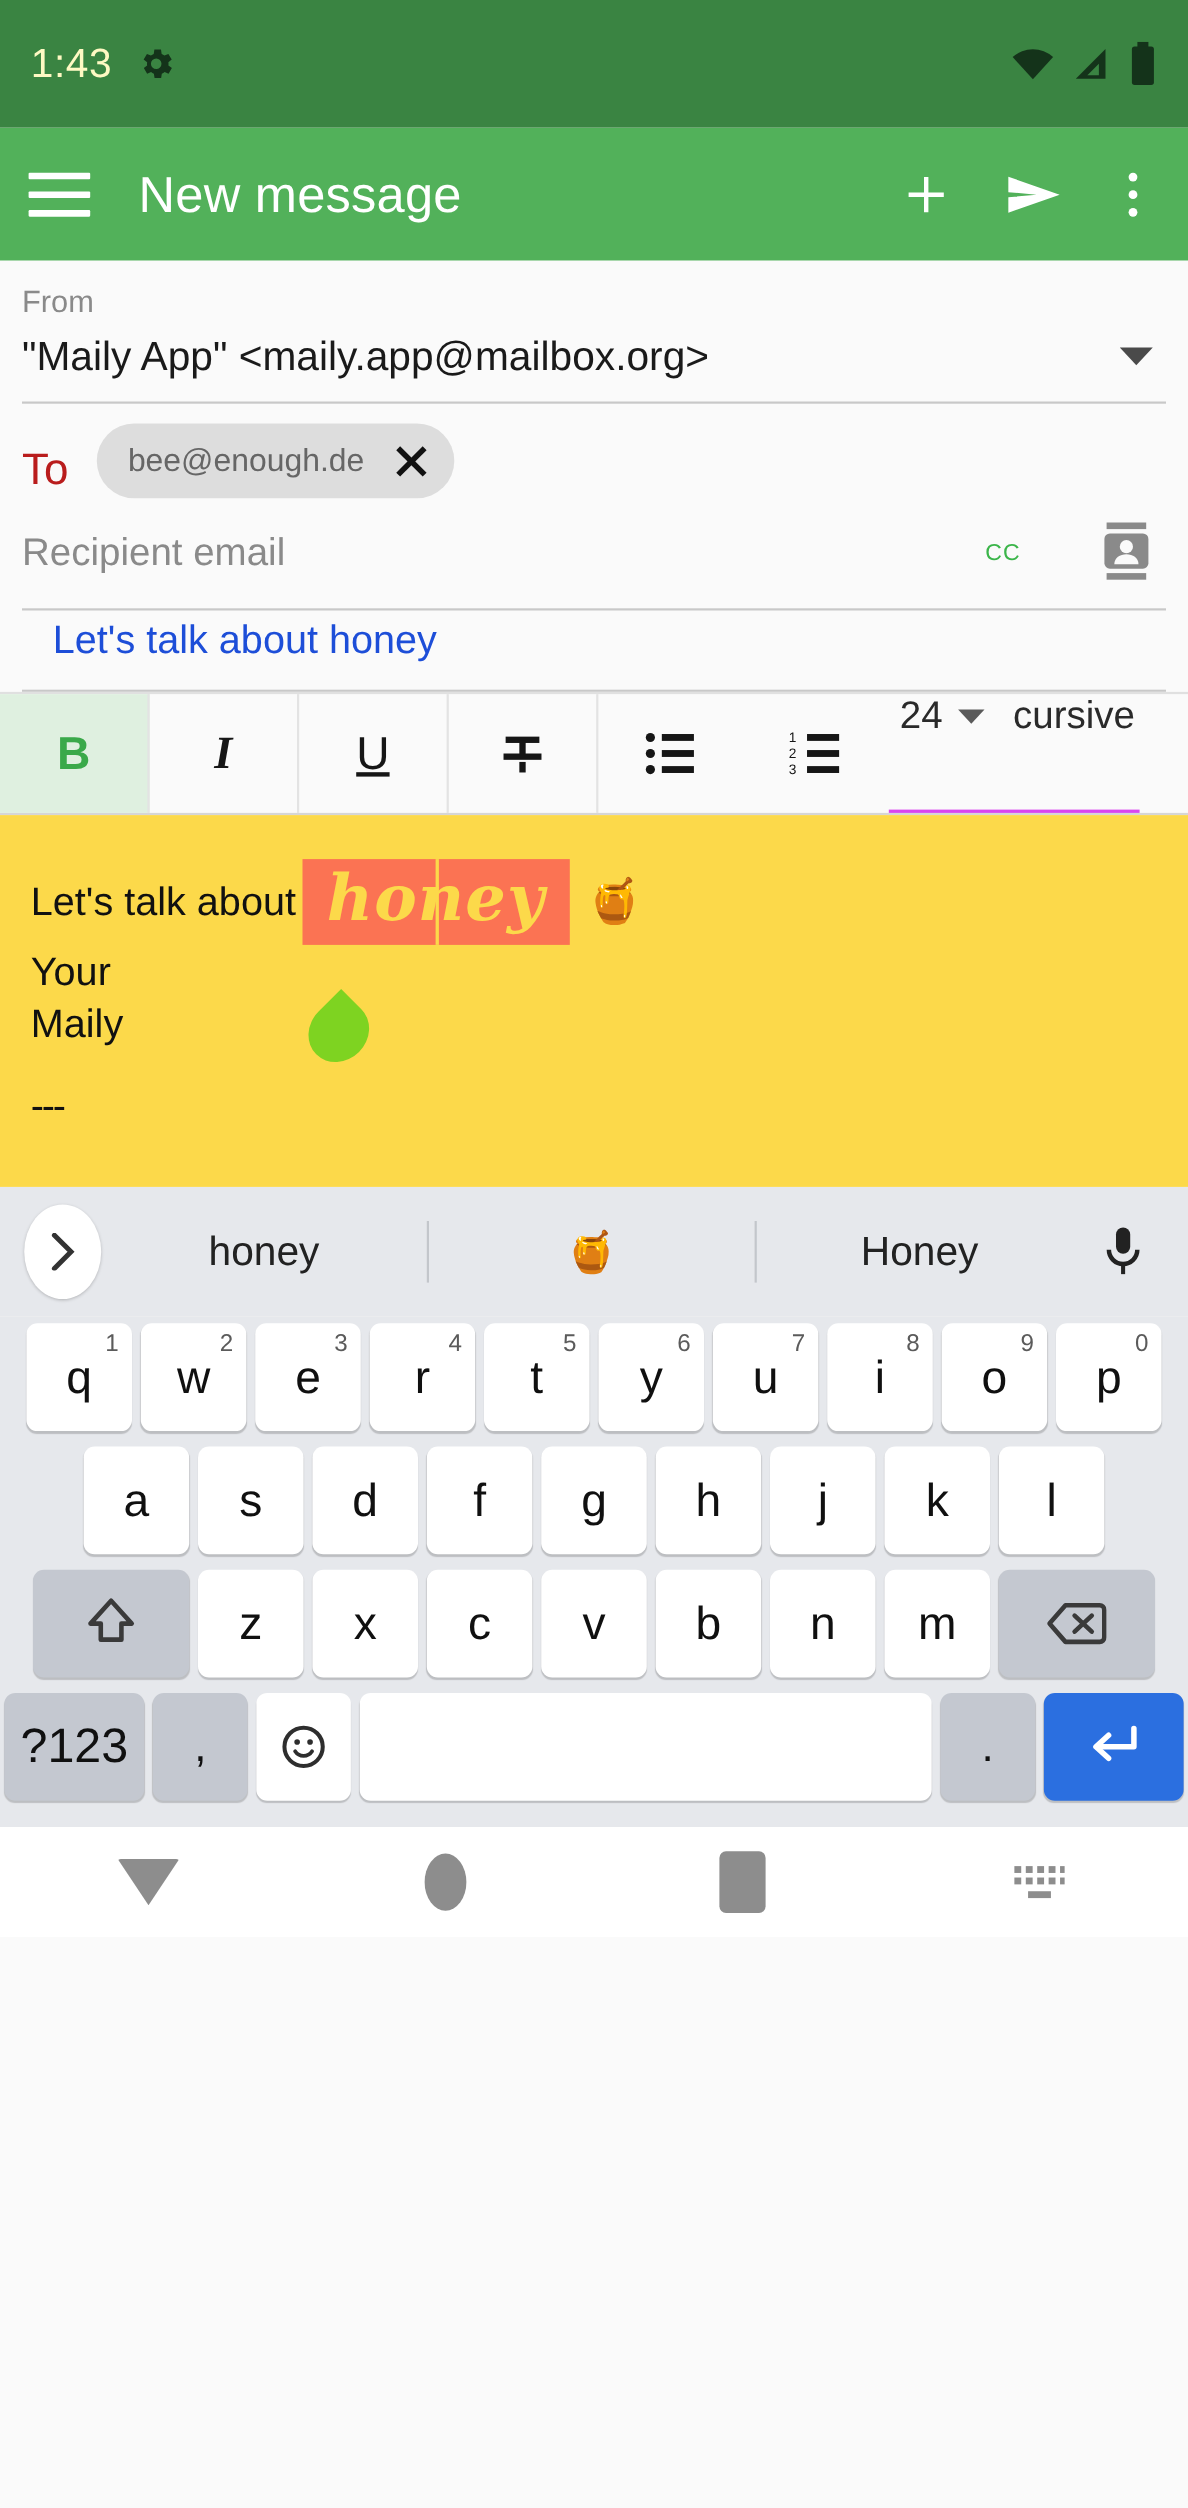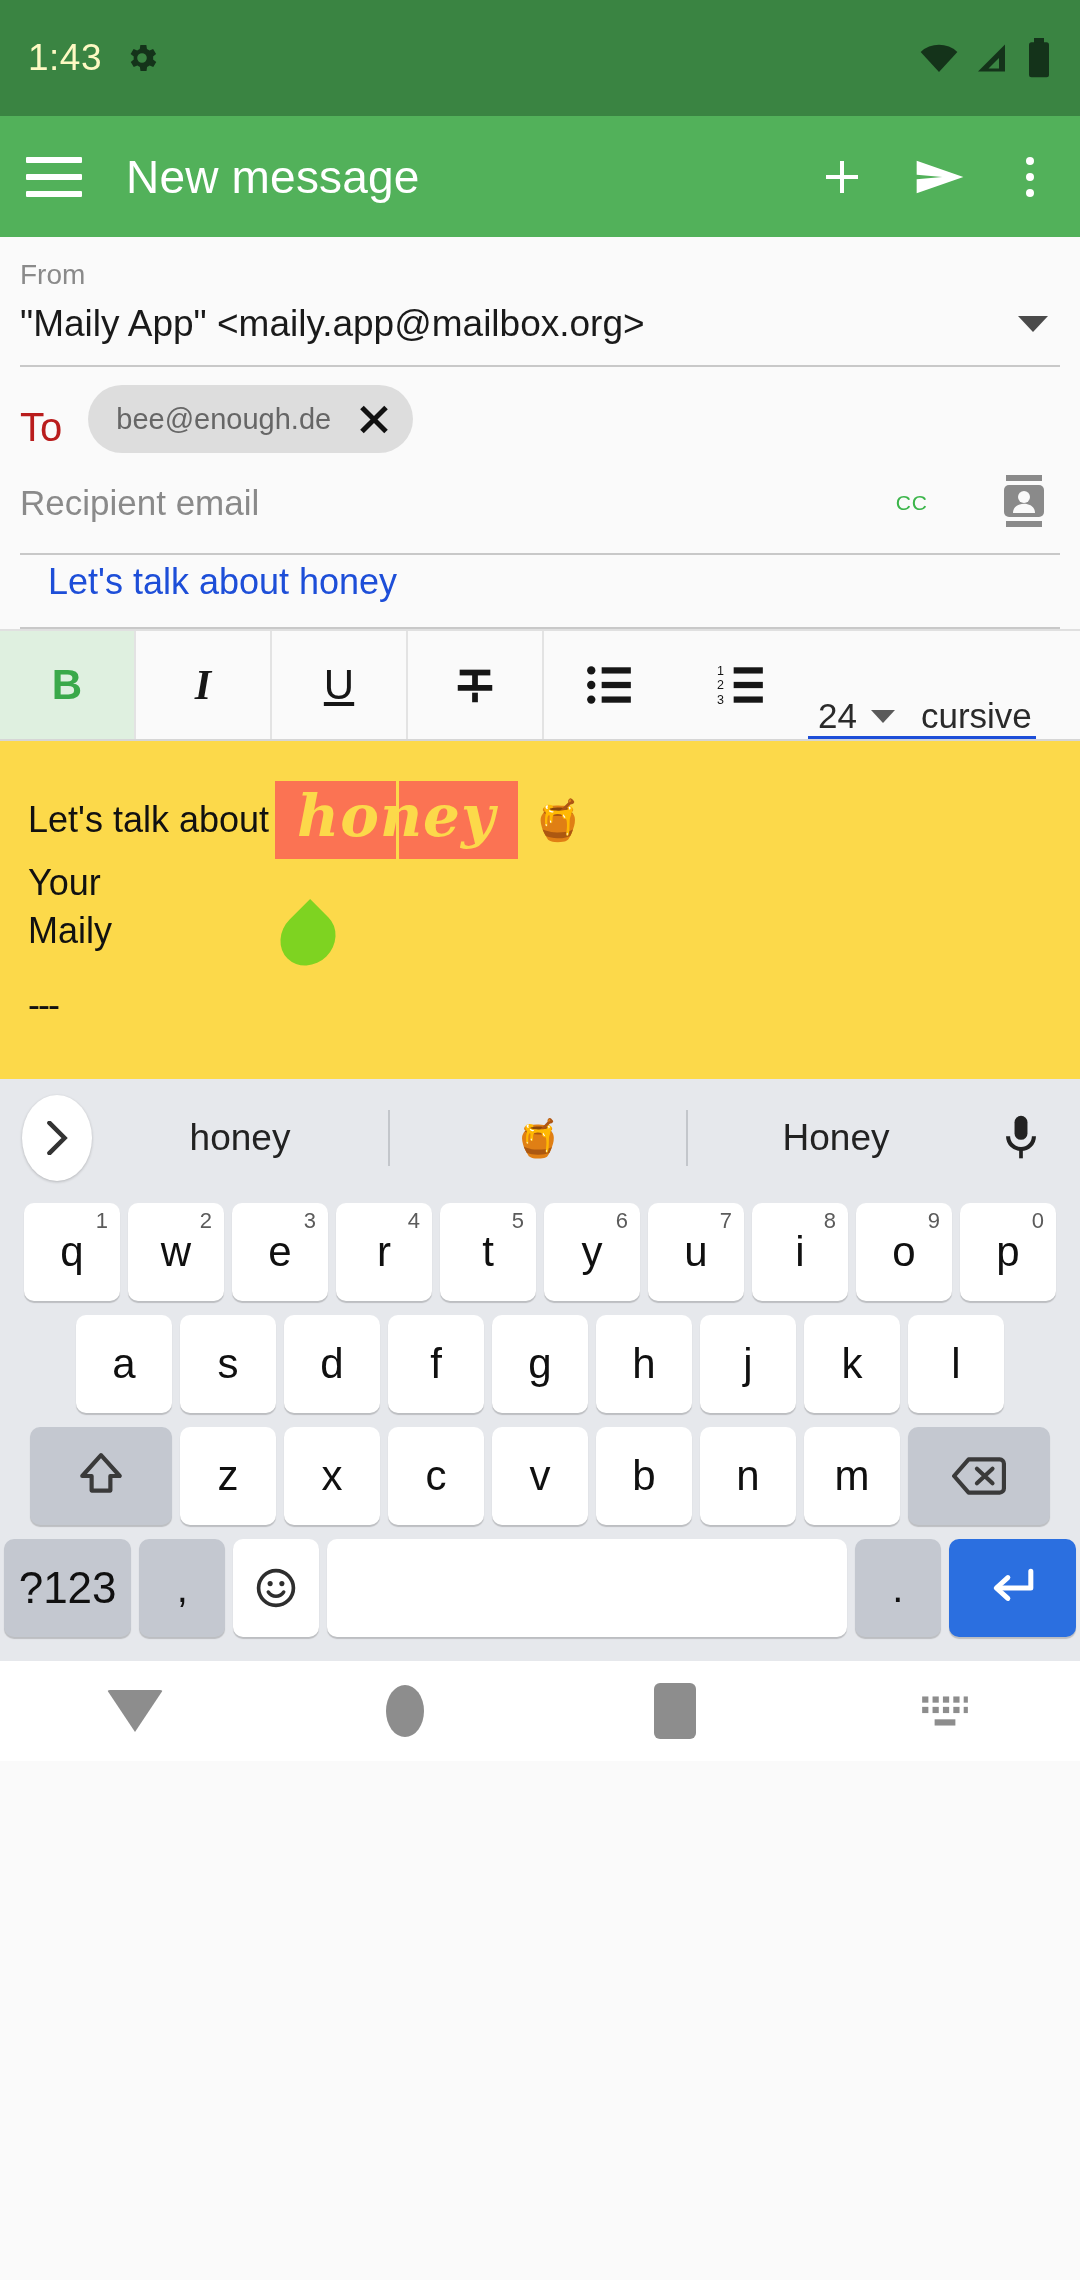--- a/index.html
+++ b/index.html
@@ -68,21 +68,21 @@
              border-top: 2px solid #e0e0e0; border-bottom: 2px solid #d6d6d6; }
   .tb-btn { width: 136px; display: flex; align-items: center; justify-content: center;
             border-right: 2px solid #e3e3e3; font-size: 42px; color: #161616; cursor: pointer; }
   .tb-btn.active { background: #dff0e0; color: #3aa94a; }
   .tb-list { width: 132px; display: flex; align-items: center; justify-content: center; cursor: pointer; }
   .tb-size { display: flex; align-items: center; gap: 14px; margin-left: 10px; cursor: pointer; }
   .tb-size-num { font-size: 35px; color: #2a2a2a; }
   .tb-caret { width: 0; height: 0; border-left: 12px solid transparent; border-right: 12px solid transparent;
               border-top: 13px solid #5a5a5a; }
   .tb-font { font-size: 35px; color: #2a2a2a; margin-left: 26px; cursor: pointer; }
-  .tb-underline-group { border-bottom: 3px solid #1d4ed8; display:flex; align-items:flex-end; height:100%; padding-right:4px; }
+  .tb-underline-group { border-bottom: 3px solid #d946ef; display:flex; align-items:flex-start; height:100%; padding-right:4px; }
 
   
   .body-area { background: #fcd94a; height: 338px; padding: 40px 28px 0 28px; position: relative; overflow: hidden; }
   .body-line { font-size: 36px; color: #111; line-height: 1.1; display: flex; align-items: center; }
   .sel-honey {
     background: #fb7353; color: #fcd94a; font-style: italic; font-weight: 700;
     font-family: "DejaVu Serif", serif; font-size: 58px; padding: 4px 22px 10px 22px;
     margin: 0 6px; position: relative; letter-spacing: 1px;
   }
   .sel-cursor { position: absolute; left: 50%; top: 0; width: 3px; height: 100%; background: #fcd94a; }

